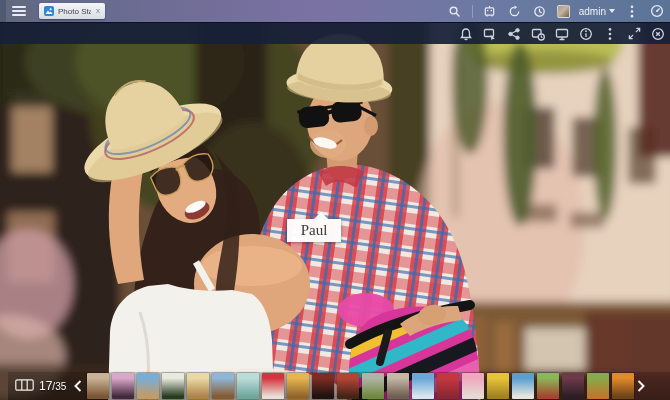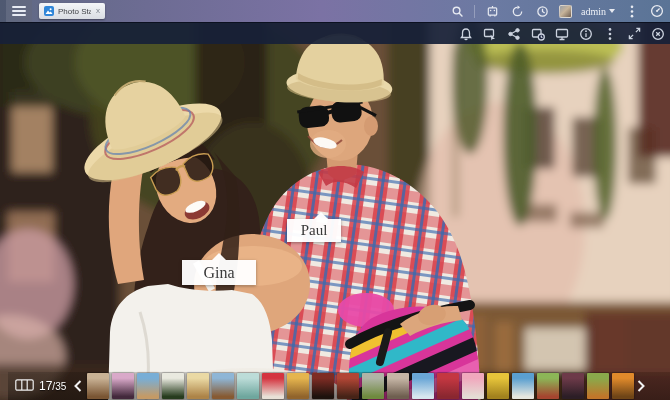--- a/index.html
+++ b/index.html
@@ -20,21 +20,21 @@
     max-width:66px;}
   .tab-appicon{width:10px;height:10px;border-radius:2px;background:#2f86d8;flex:0 0 auto;
     display:flex;align-items:center;justify-content:center;}
   .tab-label{font-size:8px;color:#3c3f44;white-space:nowrap;overflow:hidden;text-overflow:clip;}
   .tab-close{font-size:8px;color:#7d848d;line-height:1;margin-left:1px;cursor:pointer;}
   .topbar-right{position:absolute;right:5px;top:0;height:22px;display:flex;align-items:center;gap:9px;}
   .tb-div{width:1px;height:13px;background:rgba(255,255,255,.28);}
   .tb-ic{display:flex;align-items:center;justify-content:center;width:16px;height:22px;cursor:pointer;}
   .avatar{width:13px;height:13px;border-radius:2px;border:1px solid rgba(255,255,255,.55);
     background:linear-gradient(135deg,#9aa0a8 0%,#c7b49a 45%,#6f5f52 100%);cursor:pointer;}
-  .user{display:flex;align-items:center;gap:3px;color:#eef1f7;font-size:10px;cursor:pointer;font-family:Liberation Serif, serif;}
+  .user{display:flex;align-items:center;gap:3px;color:#eef1f7;font-size:10px;cursor:pointer;}
   .caret{width:0;height:0;border-left:3px solid transparent;border-right:3px solid transparent;
     border-top:4px solid #e7eaf1;}
 
   
   .viewerbar{position:absolute;top:22px;left:0;width:670px;height:22px;
     background:rgba(23,32,56,.93);border-top:1px solid #0c1120;z-index:30;
     display:flex;align-items:center;justify-content:flex-end;padding-right:4px;gap:8px;}
   .vb-ic{display:flex;align-items:center;justify-content:center;width:16px;height:22px;cursor:pointer;}
 
   
@@ -197,21 +197,20 @@
         </g>
         <path d="M108,378 L110,310 C112,285 126,270 148,264 L168,262 C186,268 208,270 232,268 L252,272 C264,280 270,296 272,318 L274,378 Z" fill="#f3f1ec"></path>
         <path d="M140,290 C150,320 150,350 146,378" stroke="#d8d4cc" stroke-width="3" fill="none" opacity="0.8"></path>
         <path d="M196,240 L212,268" stroke="#f3f1ec" stroke-width="7"></path>
         <ellipse cx="250" cy="374" rx="95" ry="28" fill="#efece6" opacity="0.9"></ellipse>
       </g>
     </svg>
   </div>
 
   <div class="tag tag-paul">Paul</div>
-  <div class="tag tag-gina">Gina</div>
 
   <div class="topbar">
     <div class="menu-btn">
       <span>
         <svg width="14" height="10" viewBox="0 0 14 10">
             <g fill="#e8ecf4">
               <rect width="14" height="2" rx="1"></rect>
               <rect y="4" width="14" height="2" rx="1"></rect>
               <rect y="8" width="14" height="2" rx="1"></rect>
             </g>

